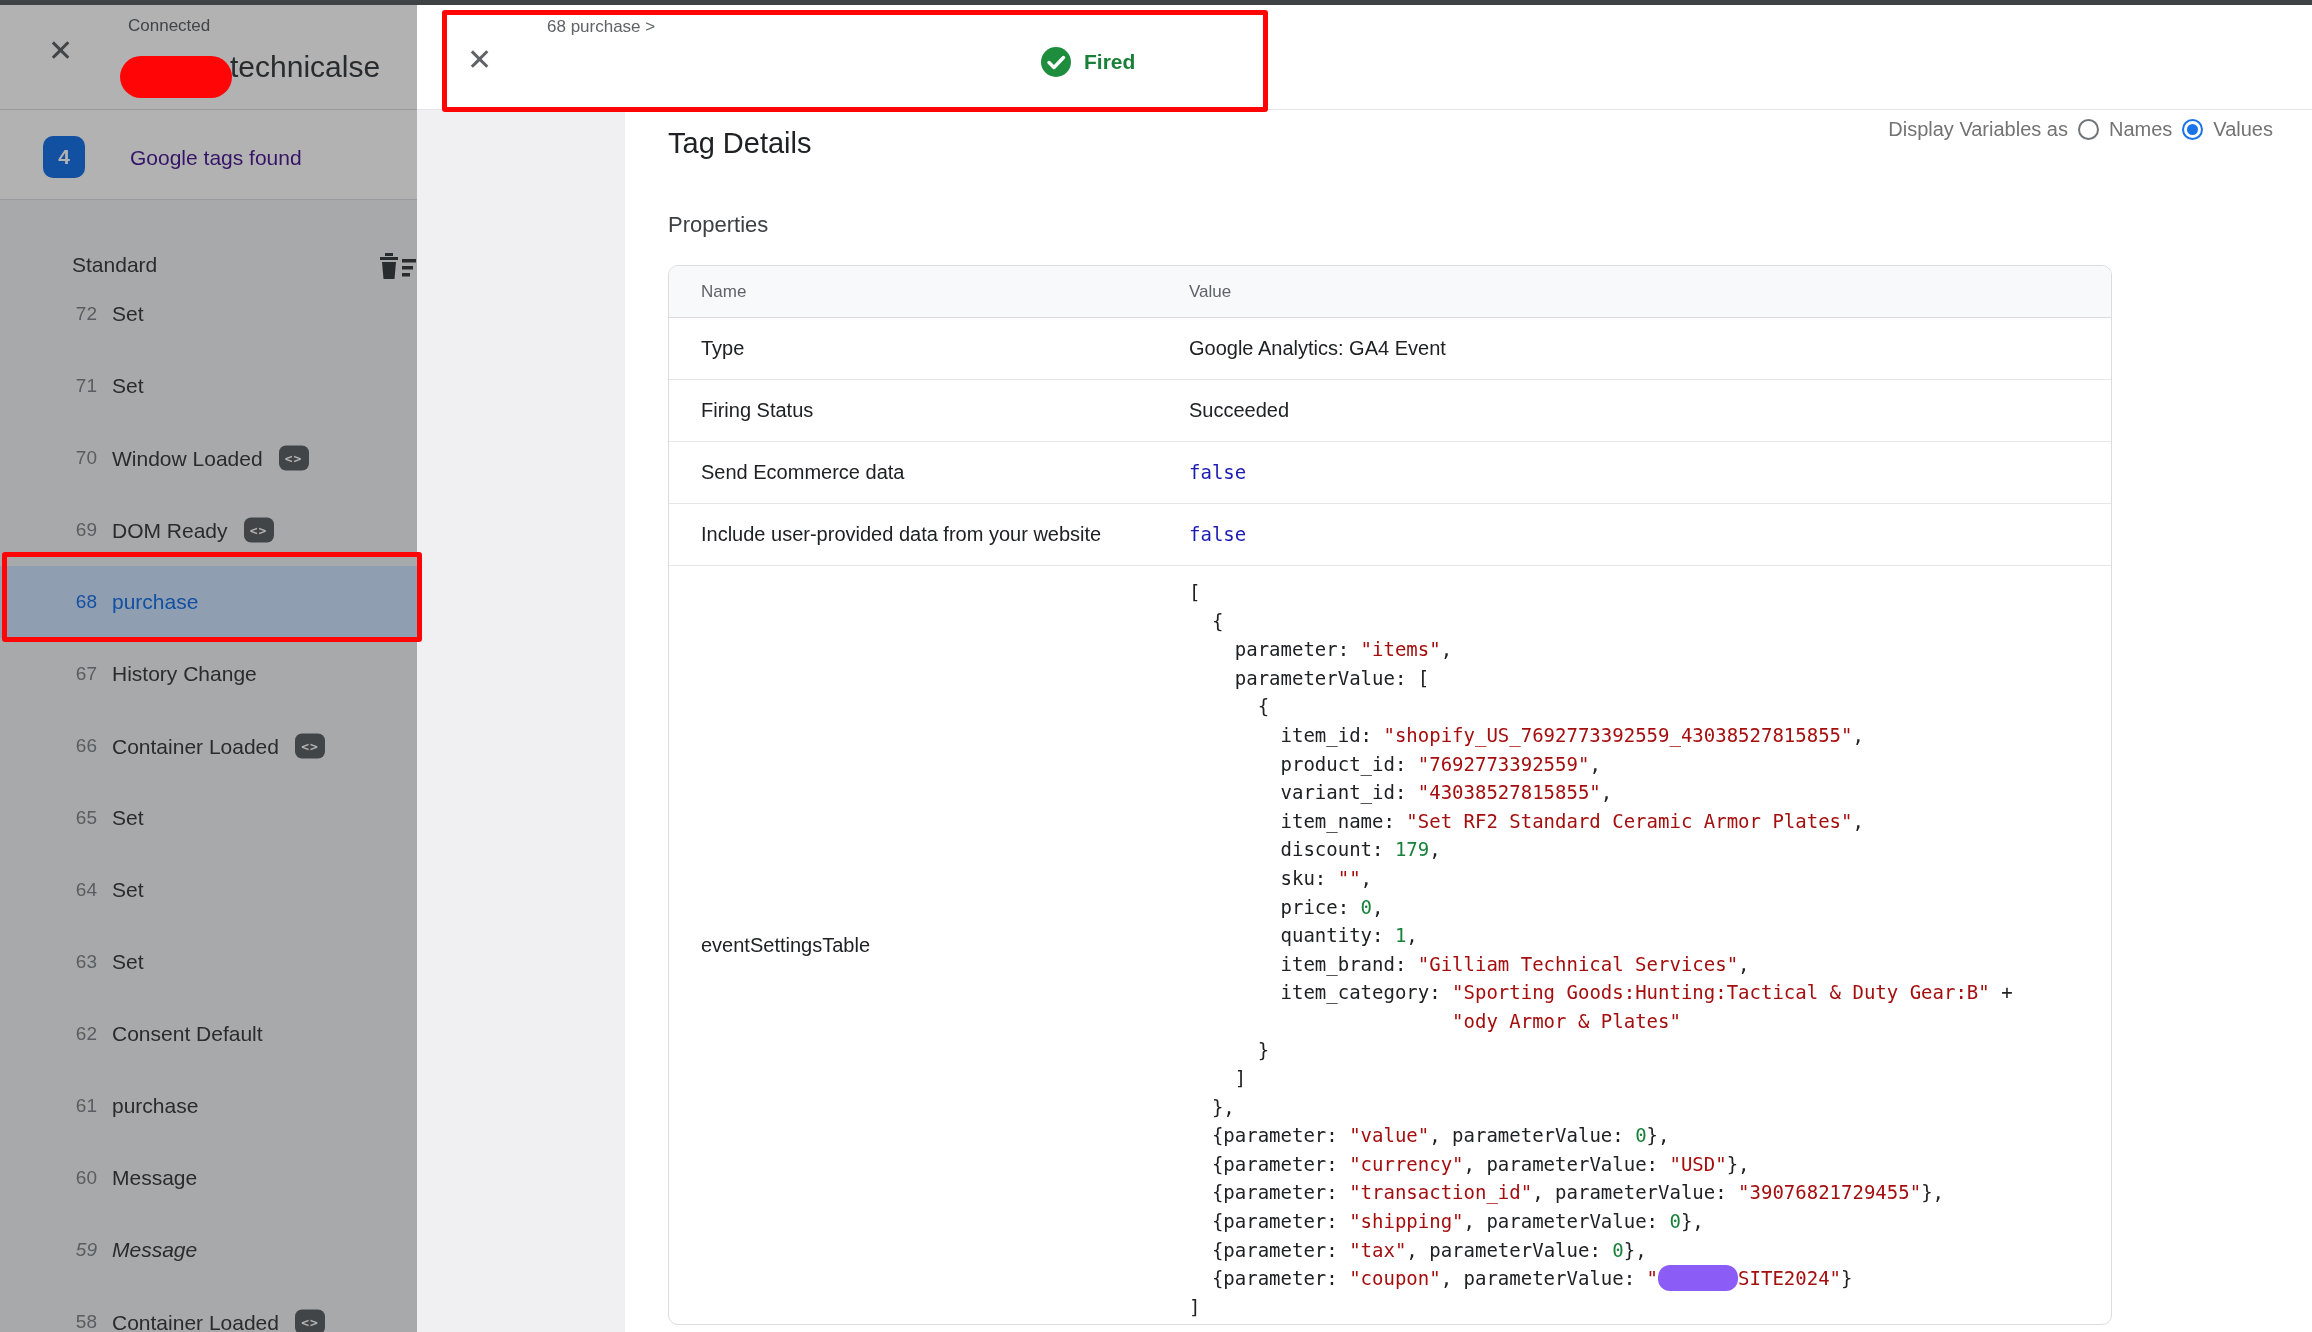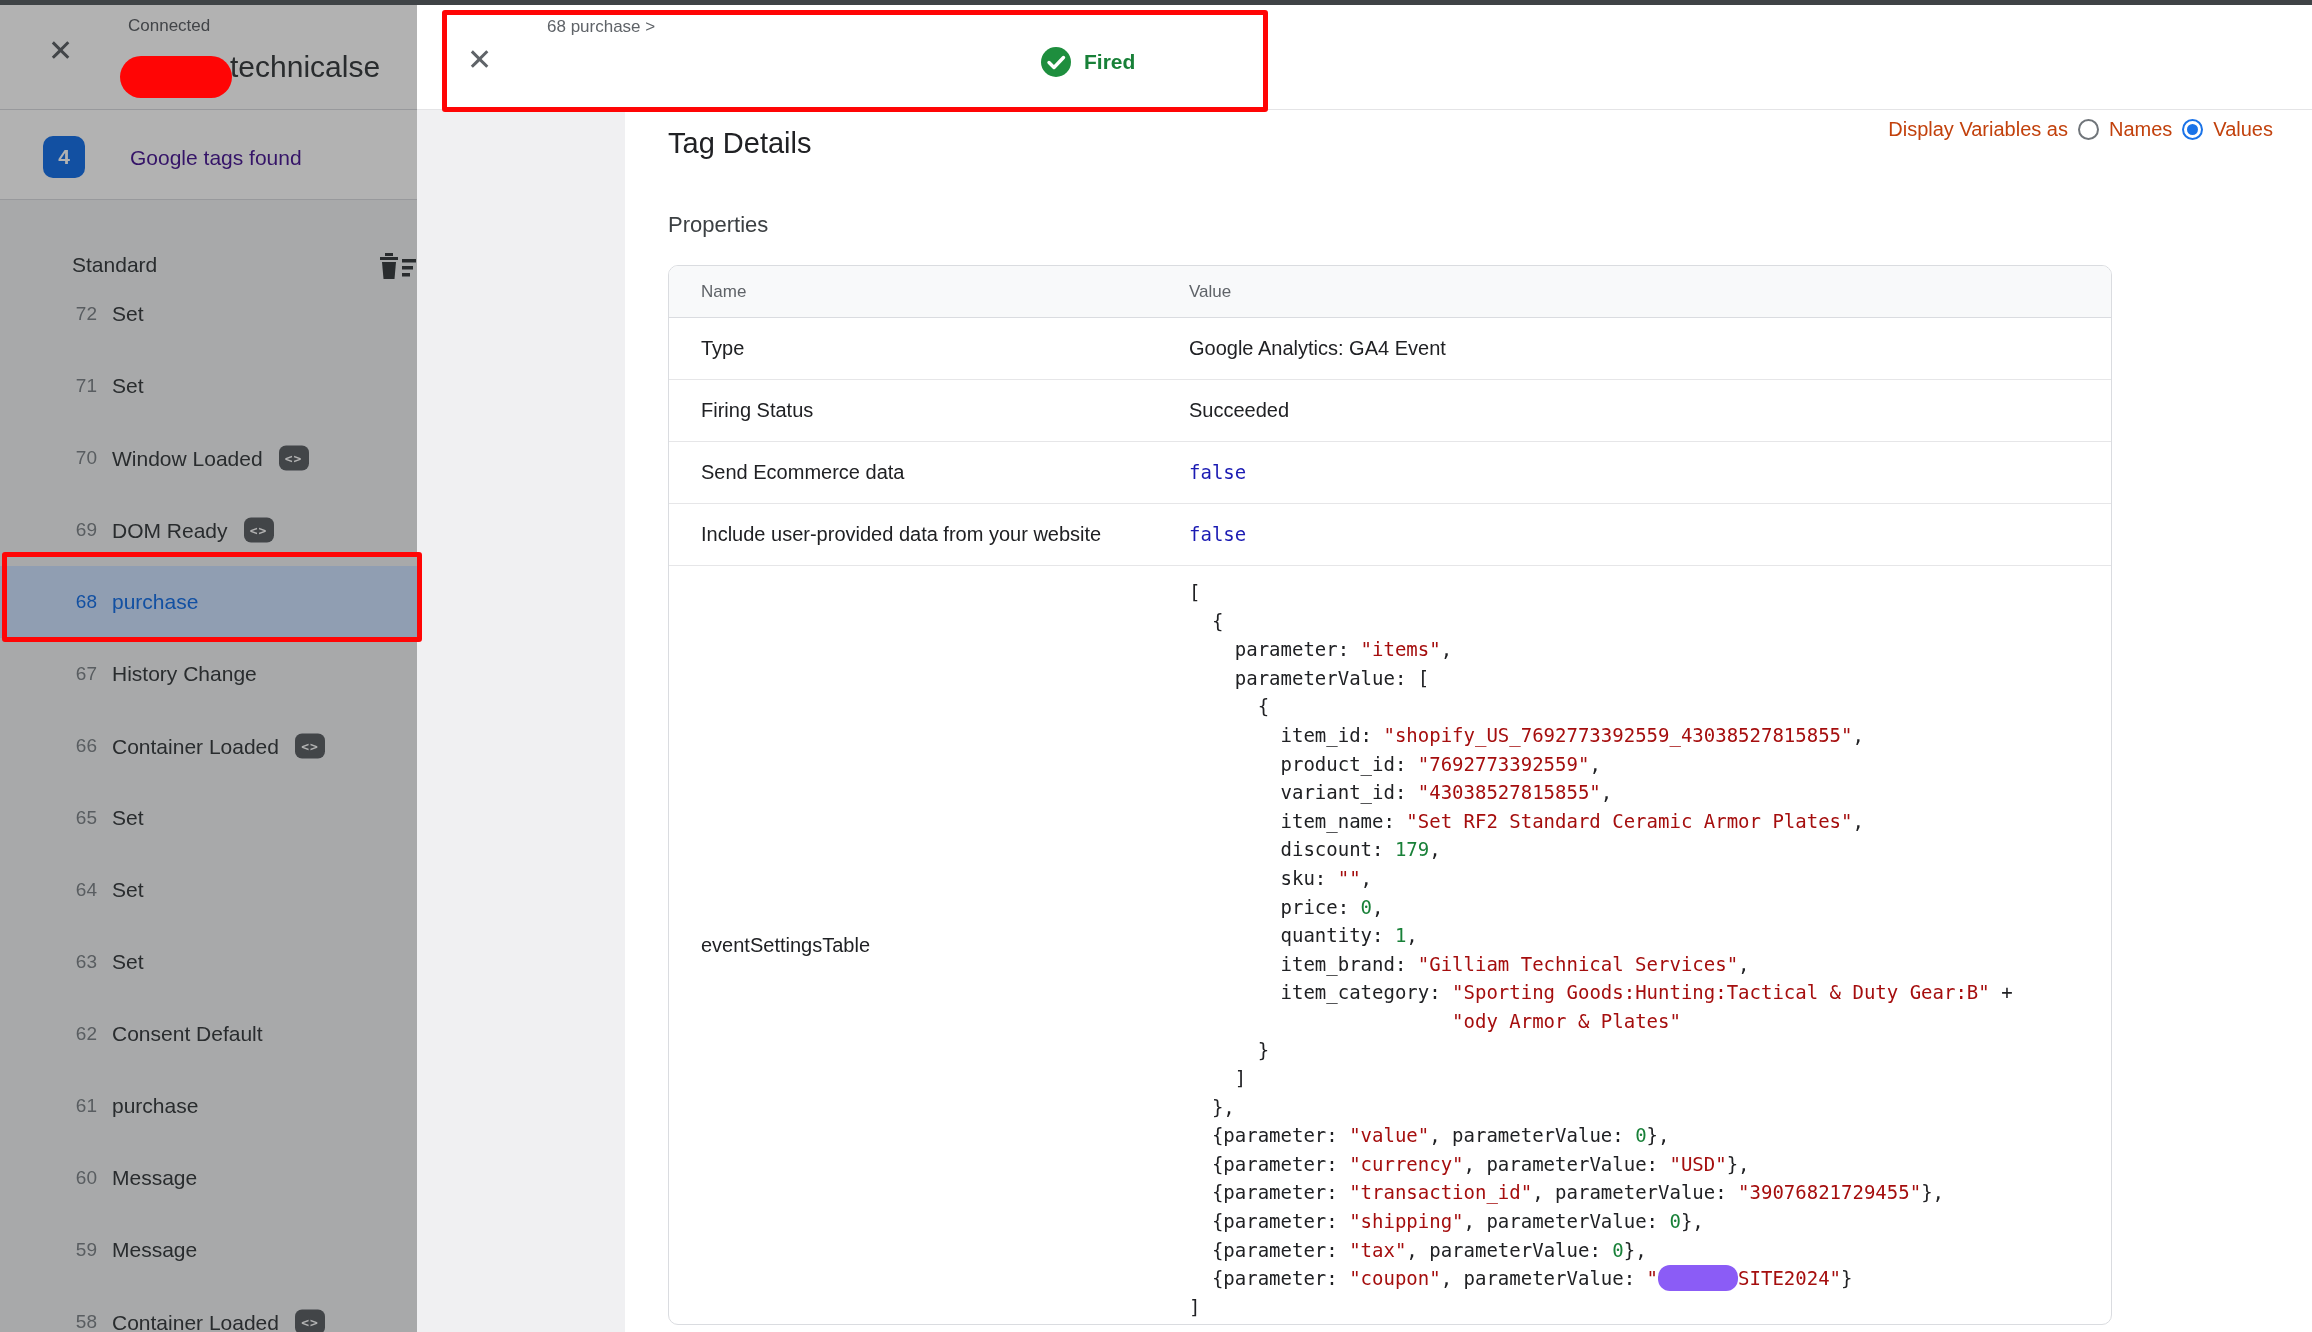--- a/index.html
+++ b/index.html
@@ -44,21 +44,21 @@
   #panel-header { position:absolute; left:417px; top:5px; width:1895px; height:105px; background:#fff;
                   border-bottom:1px solid #e4e4e6; z-index:2; }
   .panel-close { position:absolute; left:50px; top:37px; font-size:30px; color:#5f6368; cursor:pointer; }
   .breadcrumb { position:absolute; left:130px; top:12px; font-size:17px; color:#5f6368; cursor:pointer; }
   .panel-title { position:absolute; left:128px; top:33px; font-size:31px; color:#202124; white-space:nowrap; }
   .fired-wrap { position:absolute; left:623px; top:41px; display:flex; align-items:center; gap:12px; }
   .fired-text { font-size:21px; font-weight:bold; color:#188038; }
 
   #panel-body { position:absolute; left:625px; top:110px; width:1687px; height:1222px; background:#fff; z-index:1; }
   .tag-details-title { position:absolute; left:43px; top:17px; font-size:29px; color:#202124; }
-  .display-as { position:absolute; right:39px; top:8px; display:flex; align-items:center; gap:10px; font-size:20px; color:#c2410c; }
+  .display-as { position:absolute; right:39px; top:8px; display:flex; align-items:center; gap:10px; font-size:20px; color:#737373; }
   .radio { width:21px; height:21px; border-radius:50%; border:2.5px solid #70757a; position:relative; cursor:pointer; background:#fff; }
   .radio.sel { border-color:#1a73e8; }
   .radio.sel::after { content:""; position:absolute; inset:3px; border-radius:50%; background:#1a73e8; }
   .radio-label { cursor:pointer; }
   .properties-title { position:absolute; left:43px; top:102px; font-size:22px; color:#3c4043; }
 
   
   #props-table { position:absolute; left:43px; top:155px; width:1444px; height:1060px;
                  border:1px solid #dadce0; border-radius:10px; overflow:hidden; background:#fff; }
   .t-head { position:absolute; left:0; top:0; width:100%; height:52px; background:#f8f9fa; border-bottom:1px solid #dadce0; }
@@ -190,21 +190,21 @@
           <div class="ev-label-wrap">
             <span class="ev-label">purchase</span>
           </div>
         </div>
         <div class="ev-row" style="top: 835px;">
           <span class="ev-num">60</span>
           <div class="ev-label-wrap">
             <span class="ev-label">Message</span>
           </div>
         </div>
-        <div class="ev-row" style="top: 907px;">
+        <div class="ev-row" style="top: 907px; font-style: italic;">
           <span class="ev-num">59</span>
           <div class="ev-label-wrap">
             <span class="ev-label">Message</span>
           </div>
         </div>
         <div class="ev-row" style="top: 979px;">
           <span class="ev-num">58</span>
           <div class="ev-label-wrap">
             <span class="ev-label">Container Loaded</span>
             <span class="code-badge">&lt;&gt;</span>

